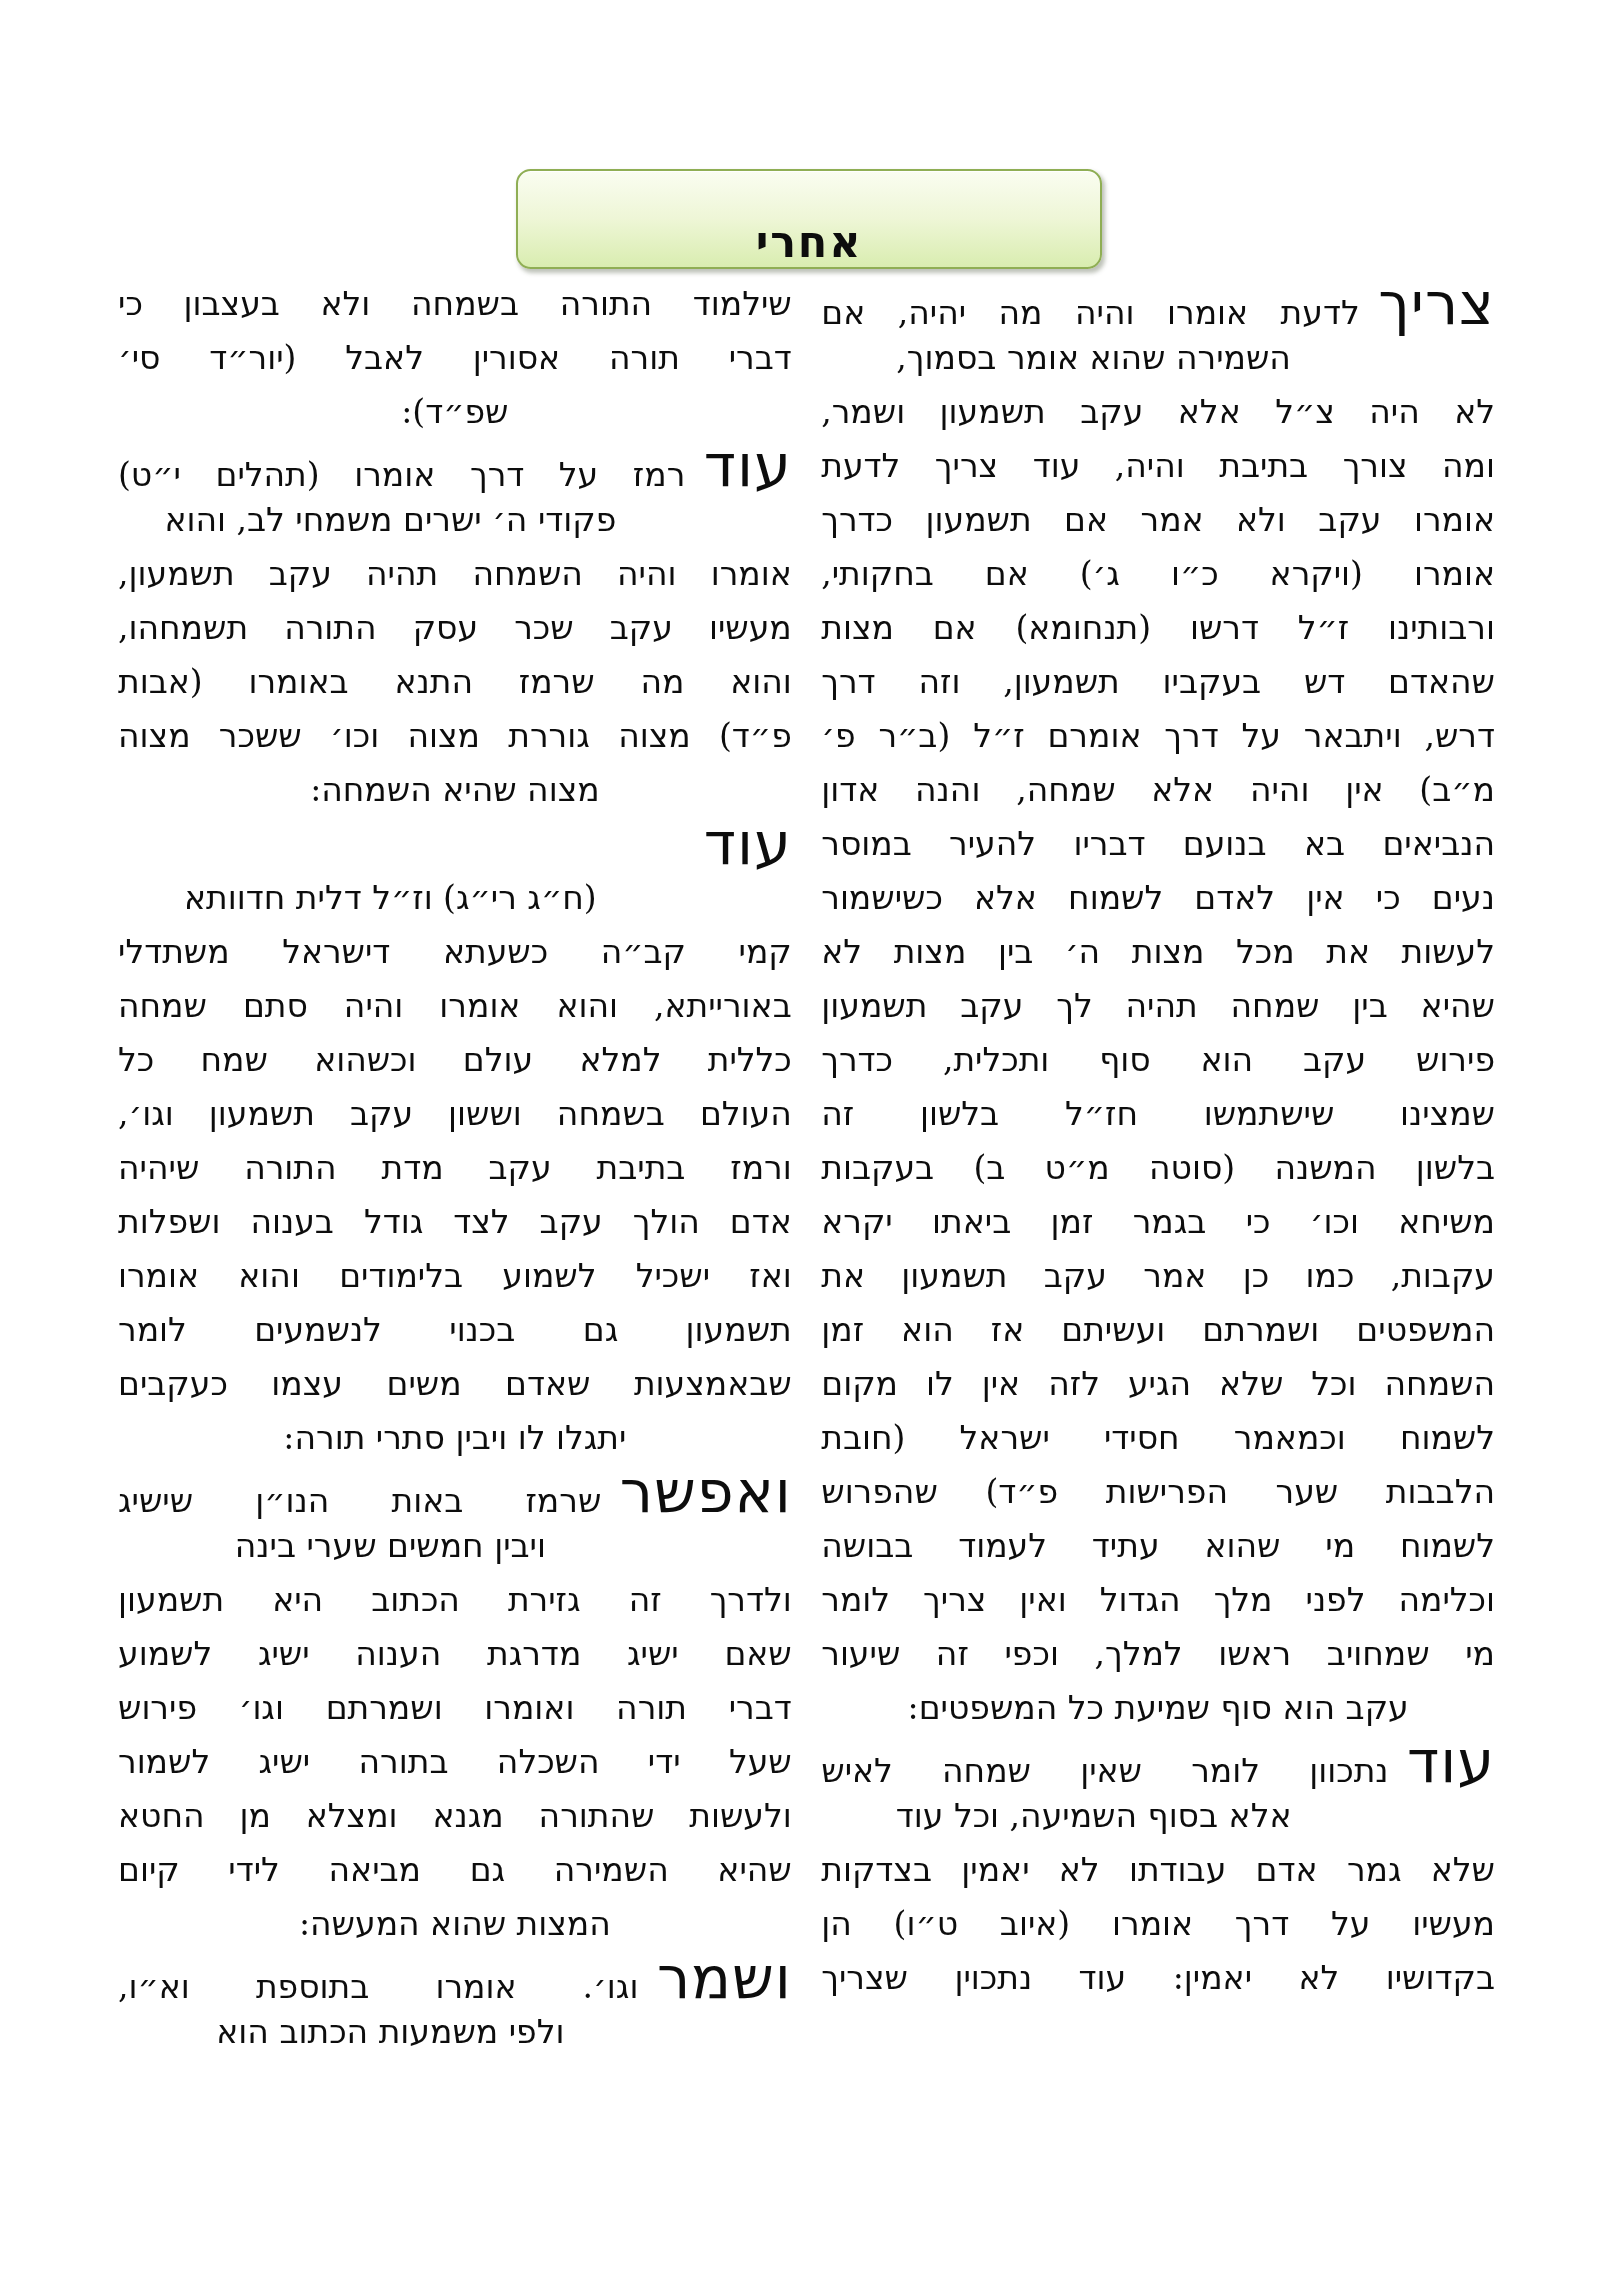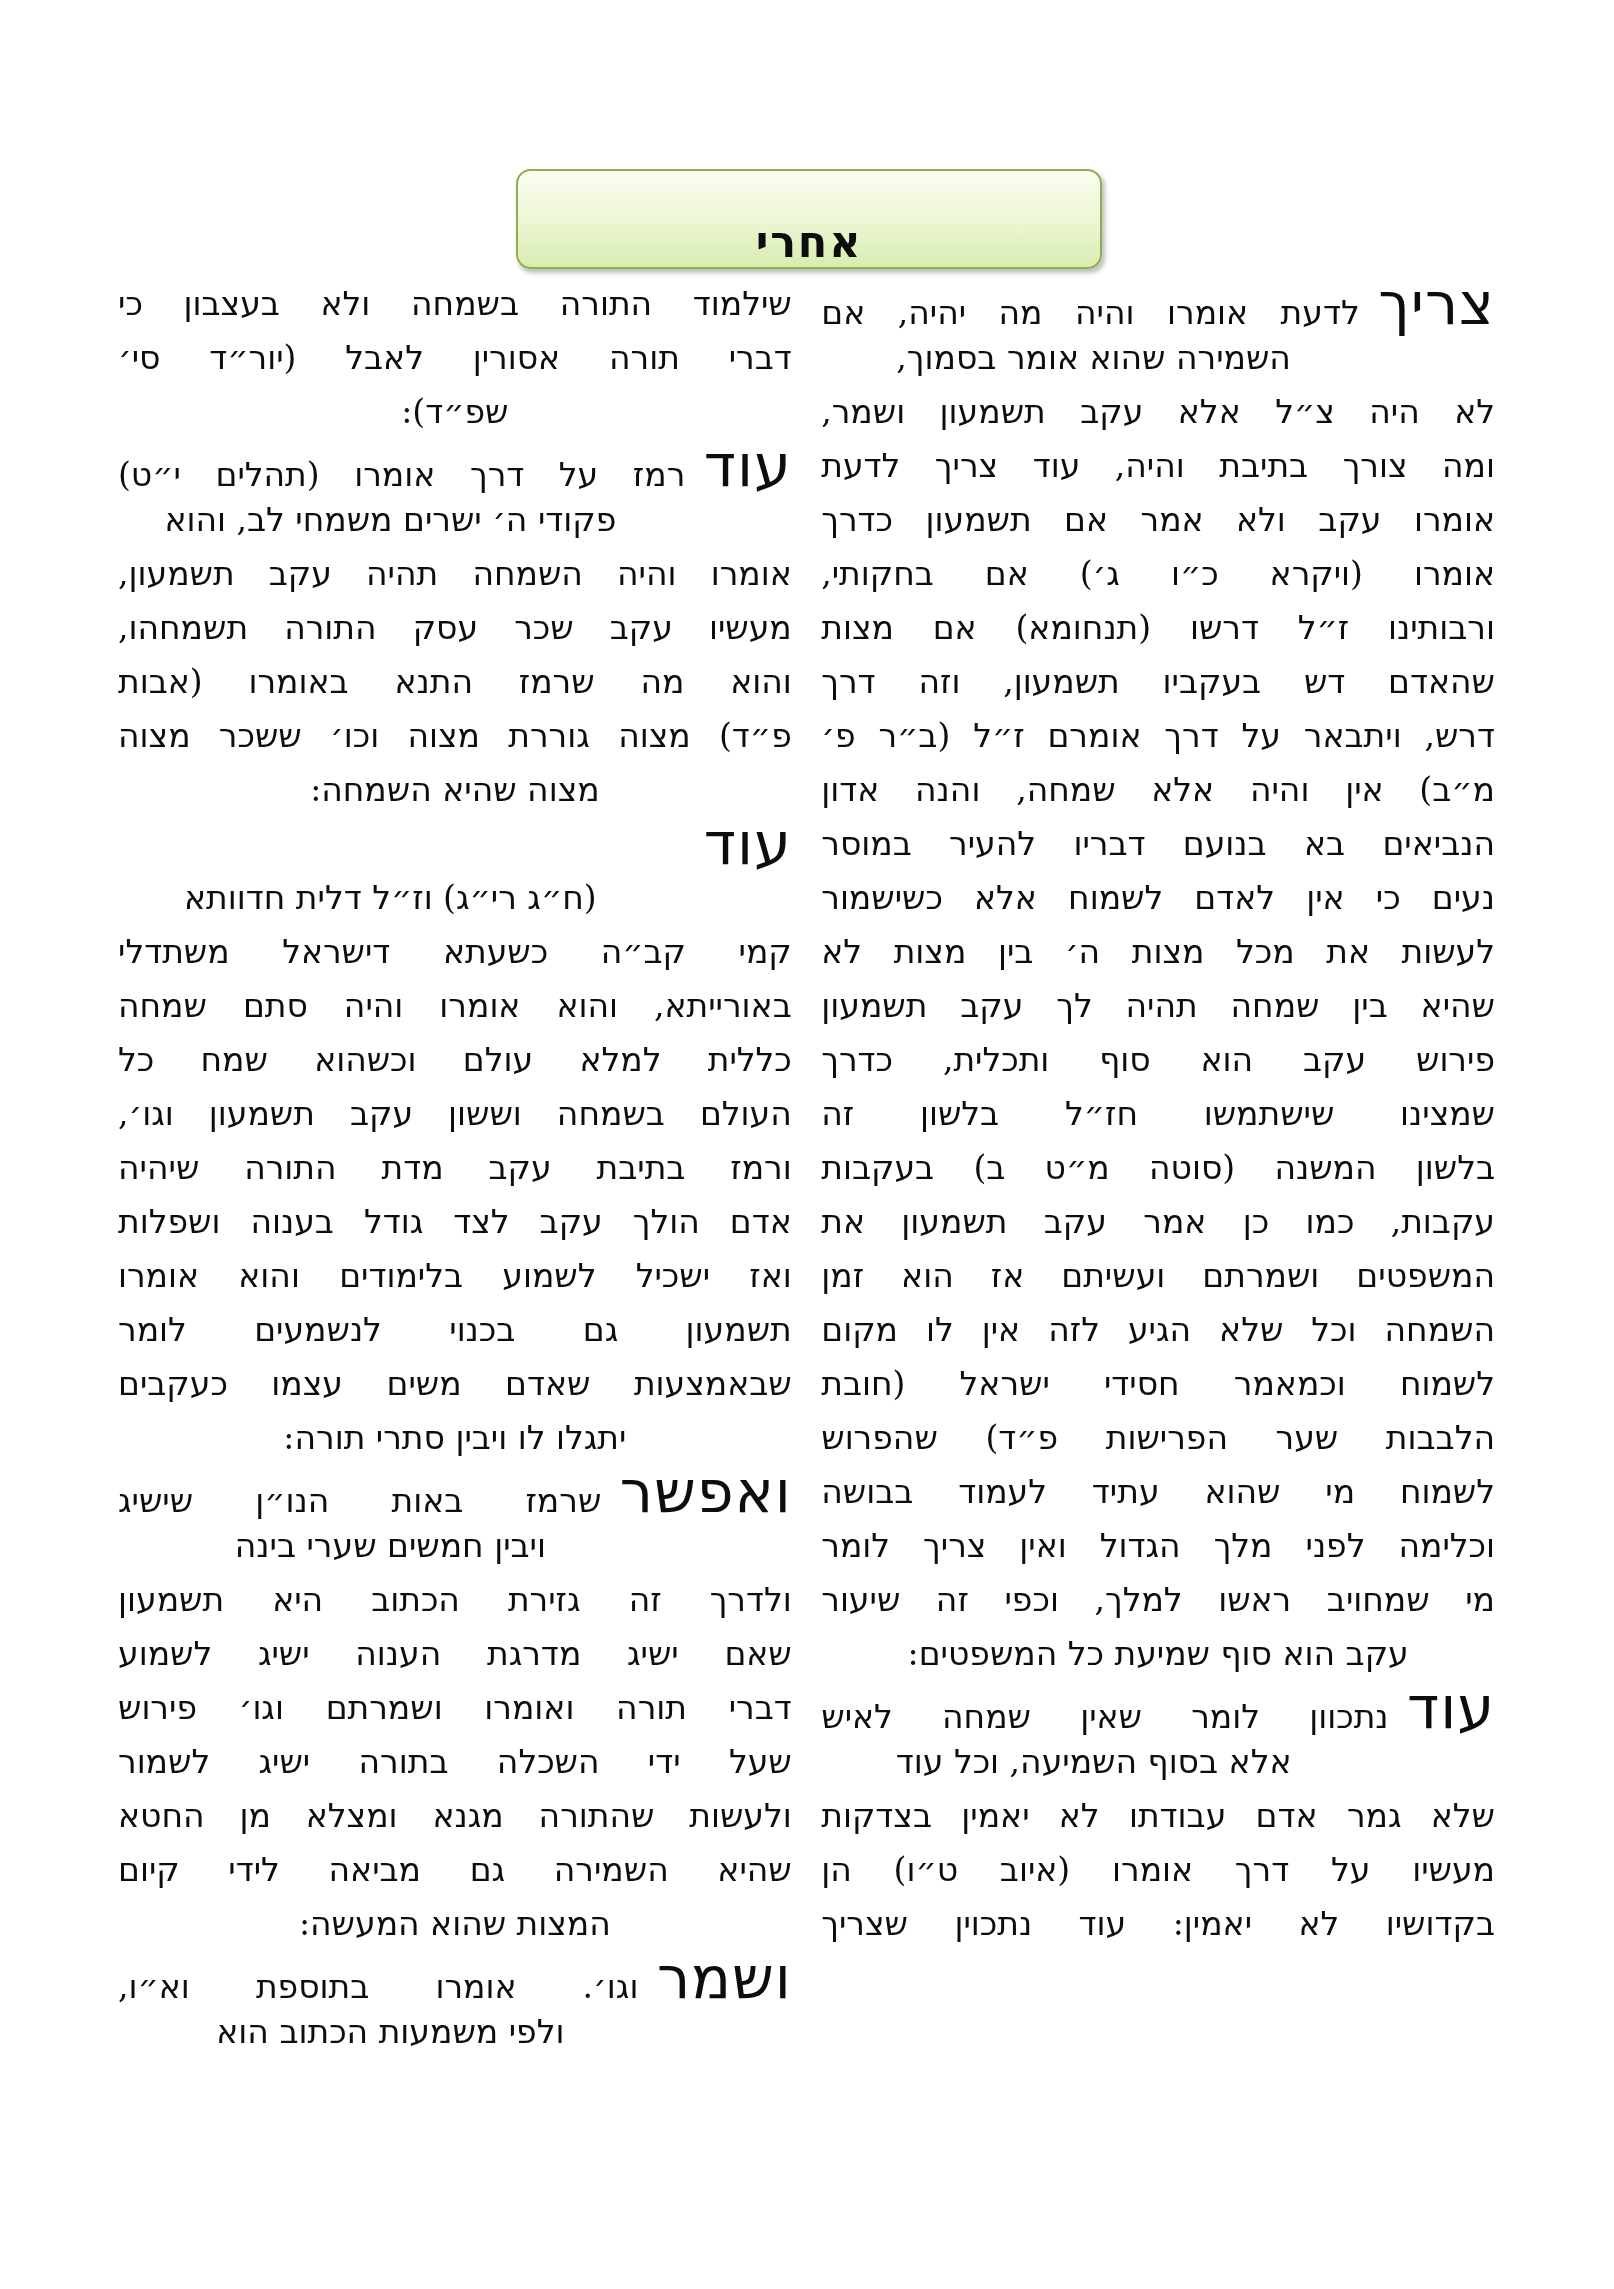--- a/index.html
+++ b/index.html
@@ -57,20 +57,21 @@
           <div class="line justify">שהאדם דש בעקביו תשמעון, וזה דרך</div>
           <div class="line justify">דרש, ויתבאר על דרך אומרם ז״ל (ב״ר פ׳</div>
           <div class="line justify">מ״ב) אין והיה אלא שמחה, והנה אדון</div>
           <div class="line justify">הנביאים בא בנועם דבריו להעיר במוסר</div>
           <div class="line justify">נעים כי אין לאדם לשמוח אלא כשישמור</div>
           <div class="line justify">לעשות את מכל מצות ה׳ בין מצות לא</div>
           <div class="line justify">שהיא בין שמחה תהיה לך עקב תשמעון</div>
           <div class="line justify">פירוש עקב הוא סוף ותכלית, כדרך</div>
           <div class="line justify">שמצינו שישתמשו חז״ל בלשון זה</div>
           <div class="line justify">בלשון המשנה (סוטה מ״ט ב) בעקבות</div>
+          <div class="line justify">משיחא וכו׳ כי בגמר זמן ביאתו יקרא</div>
           <div class="line justify">עקבות, כמו כן אמר עקב תשמעון את</div>
           <div class="line justify">המשפטים ושמרתם ועשיתם אז הוא זמן</div>
           <div class="line justify">השמחה וכל שלא הגיע לזה אין לו מקום</div>
           <div class="line justify">לשמוח וכמאמר חסידי ישראל (חובת</div>
           <div class="line justify">הלבבות שער הפרישות פ״ד) שהפרוש</div>
           <div class="line justify">לשמוח מי שהוא עתיד לעמוד בבושה</div>
           <div class="line justify">וכלימה לפני מלך הגדול ואין צריך לומר</div>
           <div class="line justify">מי שמחויב ראשו למלך, וכפי זה שיעור</div>
           <div class="line center">עקב הוא סוף שמיעת כל המשפטים:</div>
         </div>

